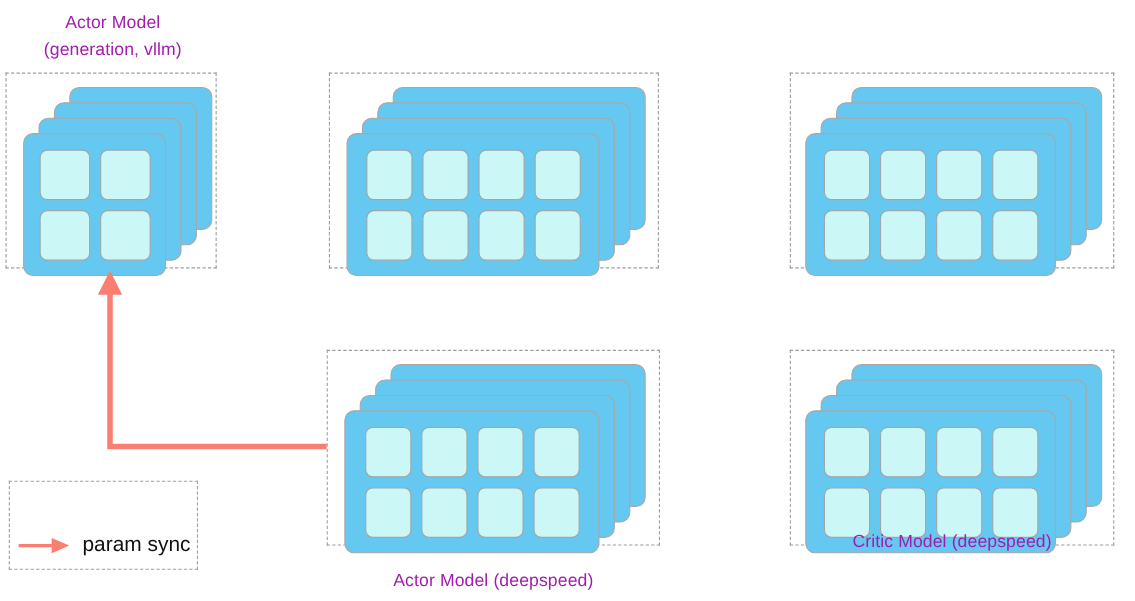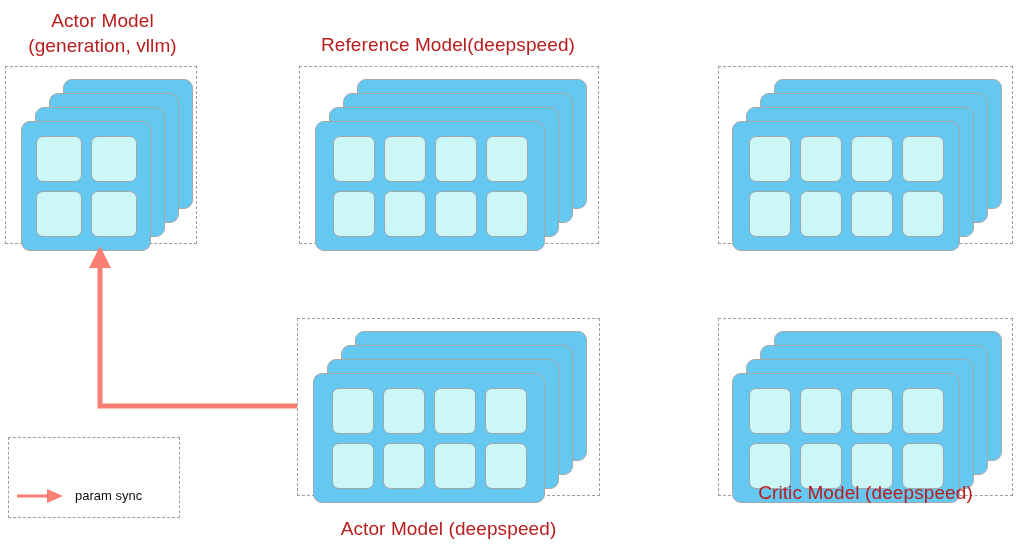--- a/index.html
+++ b/index.html
@@ -16,23 +16,23 @@
     color: #1a1a1a;
   }
   .canvas {
     position: absolute;
     inset: 0;
   }
 
   
   .title {
     position: absolute;
-    font-size: 19px;
+    font-size: 16px;
     line-height: 25px;
-    color: #b91c1c;
+    color: #a21caf;
     text-align: center;
     white-space: pre-line;
     letter-spacing: 0.1px;
   }
 
   
   .dashbox {
     position: absolute;
     border: 1.6px dashed #9e9e9e;
     box-sizing: border-box;
@@ -101,21 +101,21 @@
     left: 6px;
     bottom: 10px;
     display: flex;
     align-items: center;
     gap: 8px;
   }
   .legend-arrow {
     display: block;
   }
   .legend-label {
-    font-size: 13px;
+    font-size: 19px;
     color: #111111;
     line-height: 22px;
   }
 </style>
 </head>
 <body>
 
 <div class="canvas">
 
   <div class="title" style="left:0px; top:8px; width:205px;">Actor Model
@@ -128,21 +128,20 @@
       <div class="card" style="left:29px; top:40px; width:130px; height:130px;"></div>
       <div class="card front grid-2x2" style="left:15px; top:54px; width:130px; height:130px;">
         <div class="cell"></div>
         <div class="cell"></div>
         <div class="cell"></div>
         <div class="cell"></div>
       </div>
     </div>
   </div>
 
-  <div class="title" style="left:293px; top:32px; width:310px;">Reference Model(deepspeed)</div>
 
   <div class="dashbox" style="left:299px; top:66px; width:300px; height:178px;">
     <div class="stack">
       <div class="card" style="left:57px; top:12px; width:230px; height:130px;"></div>
       <div class="card" style="left:43px; top:26px; width:230px; height:130px;"></div>
       <div class="card" style="left:29px; top:40px; width:230px; height:130px;"></div>
       <div class="card front grid-4x2" style="left:15px; top:54px; width:230px; height:130px;">
         <div class="cell"></div>
         <div class="cell"></div>
         <div class="cell"></div>

